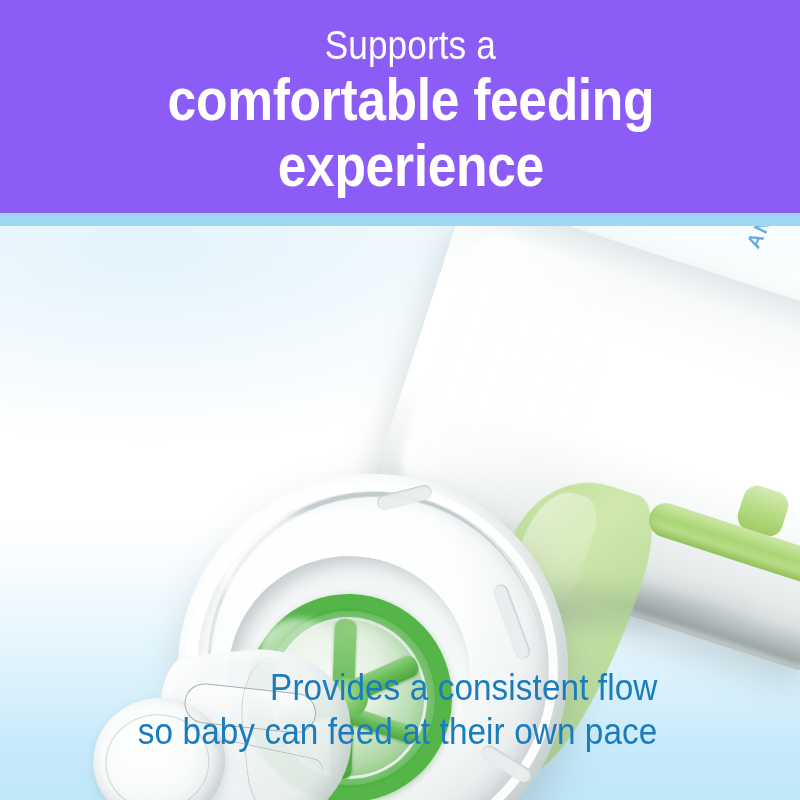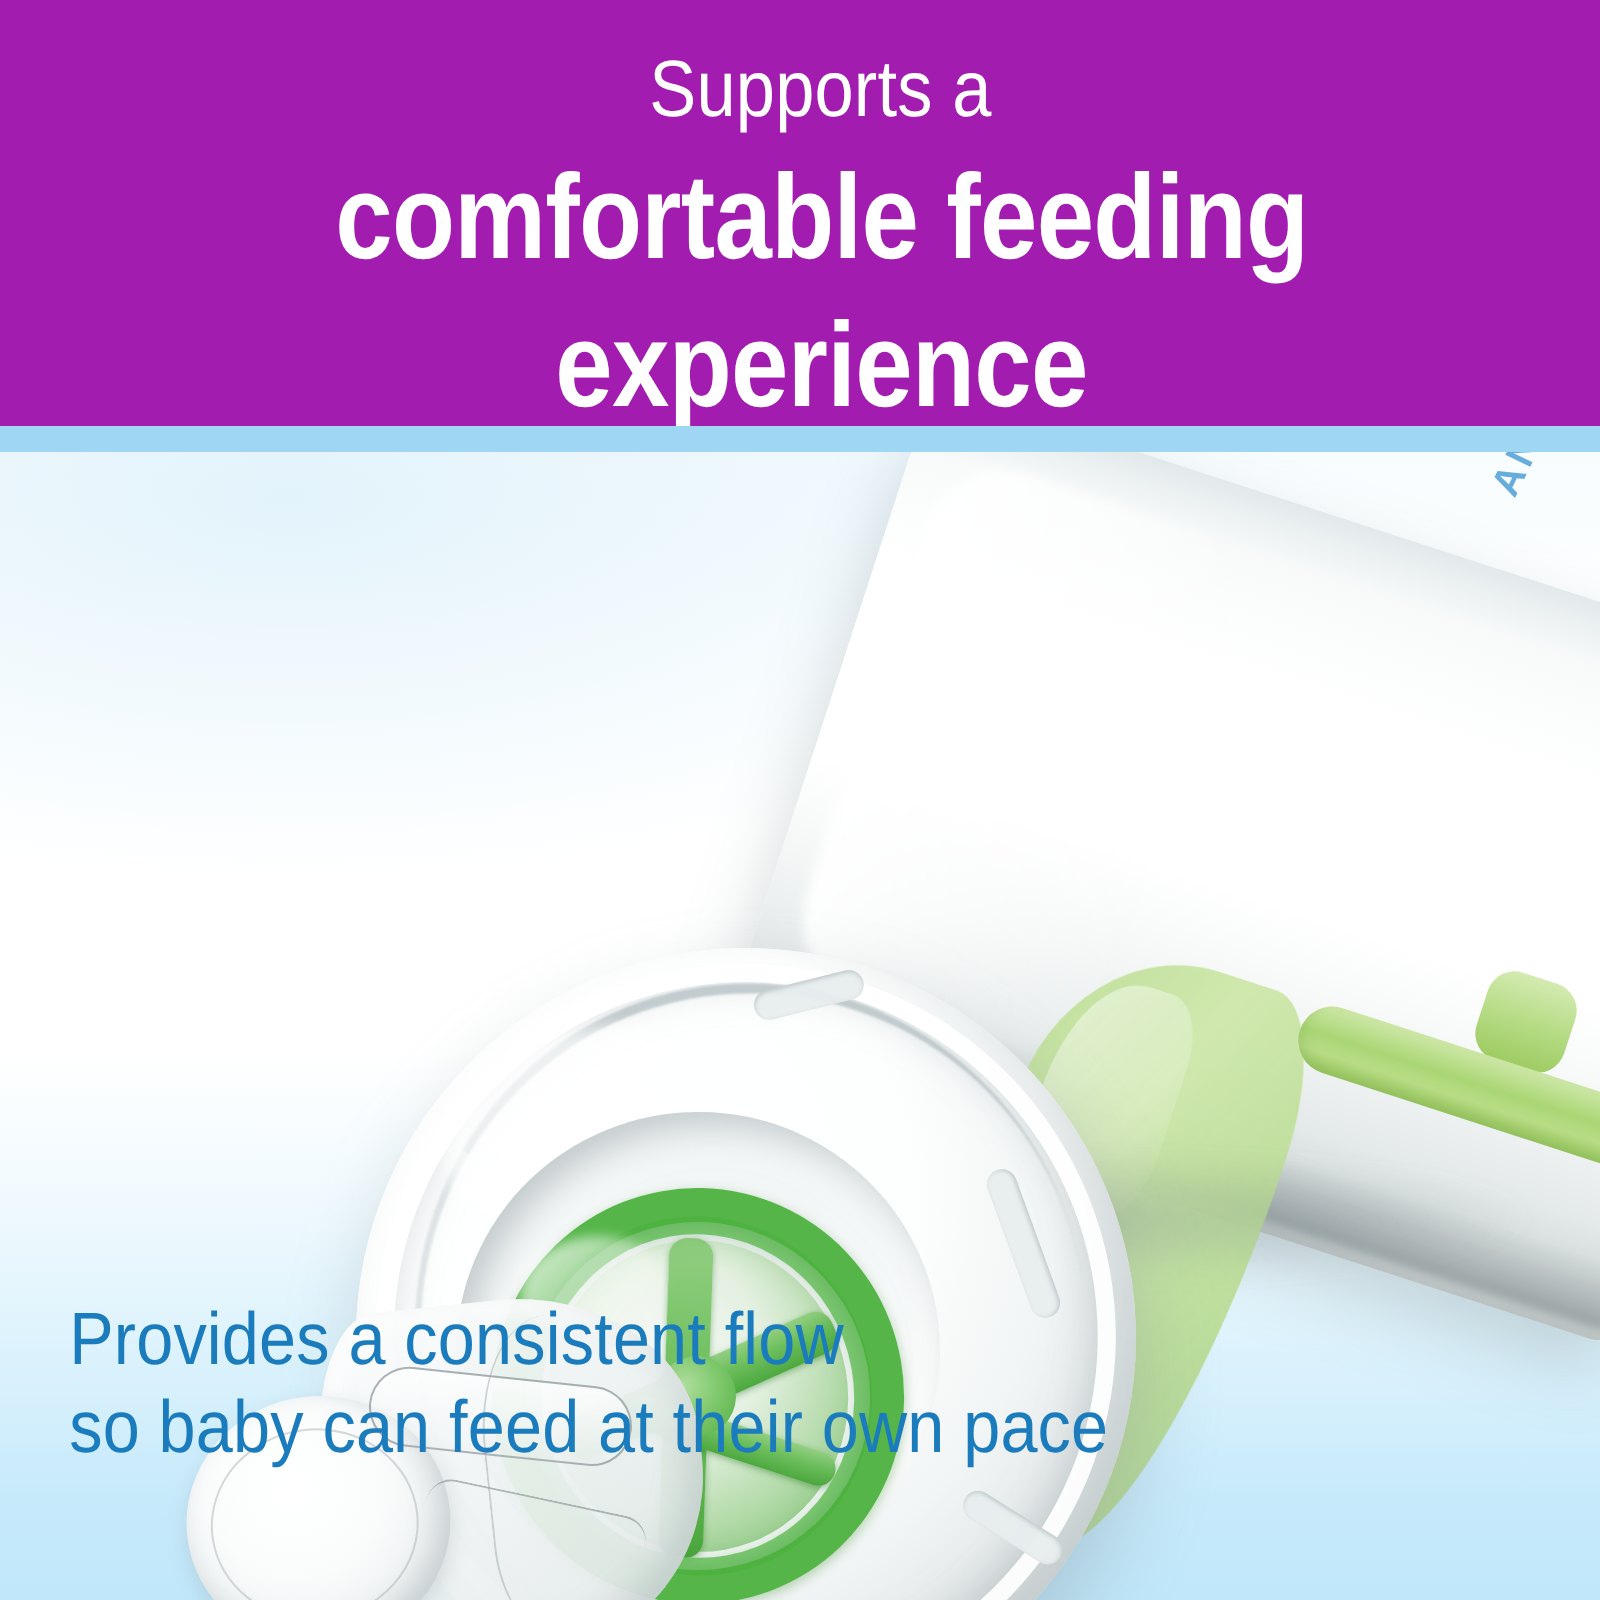--- a/index.html
+++ b/index.html
@@ -6,22 +6,22 @@
   body{
     width:800px;height:800px;overflow:hidden;
     font-family:"Liberation Sans", sans-serif;
     background:#ffffff;
   }
   #page{position:relative;width:800px;height:800px;overflow:hidden;}
 
   
   .header-banner{
     position:absolute;left:0;top:0;width:800px;height:213px;
-    background:#a21caf;
-    display:flex;flex-direction:column;align-items:center;justify-content:space-between;
+    background:#8b5cf6;
+    display:flex;flex-direction:column;align-items:center;justify-content:flex-start;
     padding-top:22px;box-sizing:border-box;padding-left:21px;
   }
   .headline-light{
     color:#ffffff;
     font-family:"Liberation Sans Narrow","Liberation Sans",sans-serif;
     font-weight:300;
     font-size:40px;line-height:46px;
     letter-spacing:0.1px;
     transform:scaleX(.88);
     white-space:nowrap;
@@ -294,22 +294,22 @@
     color:#2f8fd0;opacity:.72;
     font-family:"Liberation Sans Narrow","Liberation Sans",sans-serif;
     font-weight:700;font-size:20px;letter-spacing:2px;
     transform:rotate(-64deg);
     transform-origin:left top;
     white-space:nowrap;
   }
 
   
   .caption{
-    position:absolute;left:0;top:648px;width:692px;
-    text-align:left;
+    position:absolute;left:0;top:666px;width:692px;
+    text-align:right;
   }
   .caption-line{
     color:#1b7cbd;
     font-family:"Liberation Sans Narrow","Liberation Sans",sans-serif;
     font-weight:300;
     font-size:37px;line-height:44px;
     letter-spacing:0.1px;
     transform:scaleX(.9);
     white-space:nowrap;
   }

